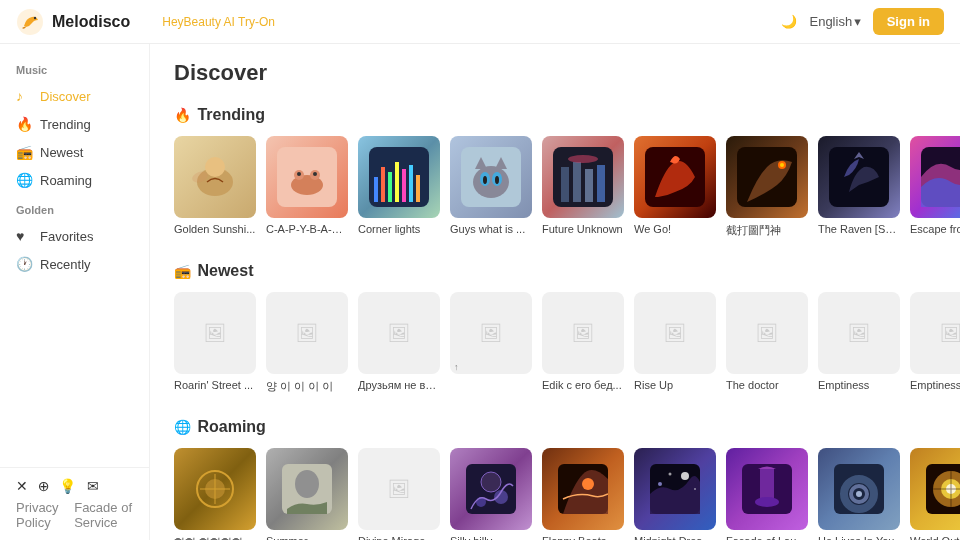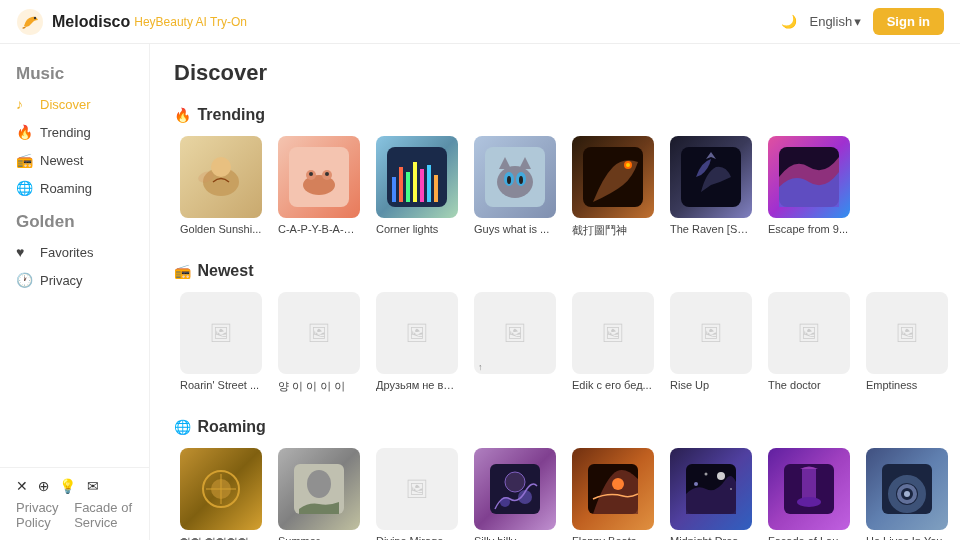--- a/index.html
+++ b/index.html
@@ -6,44 +6,44 @@
     body { font-family: -apple-system, BlinkMacSystemFont, 'Segoe UI', sans-serif; background: #fff; color: #333; font-size: 13px; }
 
     
     .app { display: flex; flex-direction: column; height: 540px; width: 960px; overflow: hidden; }
     .header { display: flex; align-items: center; padding: 0 16px; height: 44px; border-bottom: 1px solid #eee; flex-shrink: 0; }
     .body { display: flex; flex: 1; overflow: hidden; }
     .sidebar { width: 150px; flex-shrink: 0; padding: 16px 0; border-right: 1px solid #f0f0f0; overflow-y: auto; }
     .main { flex: 1; overflow-y: auto; padding: 16px 24px; }
 
     
-    .logo { display: flex; align-items: center; gap: 8px; margin-right: 4px; }
+    .logo { display: flex; align-items: center; gap: 8px; margin-right: 32px; }
     .logo-icon { width: 28px; height: 28px; }
     .logo-text { font-weight: 700; font-size: 16px; color: #222; }
     .header-tag { color: #f0b429; font-size: 12px; font-weight: 400; flex: 1; }
     .header-right { display: flex; align-items: center; gap: 12px; }
     .lang-btn { background: none; border: none; cursor: pointer; font-size: 13px; color: #555; display: flex; align-items: center; gap: 2px; }
     .sign-in-btn { background: #f0b429; color: #fff; border: none; border-radius: 6px; padding: 6px 14px; font-size: 13px; font-weight: 600; cursor: pointer; }
 
     
-    .sidebar-section-title { font-size: 17px; font-weight: 700; color: #888; text-transform: none; padding: 0 16px 6px; margin-top: 4px; }
+    .sidebar-section-title { font-size: 11px; font-weight: 700; color: #888; text-transform: none; padding: 0 16px 6px; margin-top: 4px; }
     .sidebar-item { display: flex; align-items: center; gap: 8px; padding: 6px 16px; cursor: pointer; color: #444; font-size: 13px; border-radius: 0; }
     .sidebar-item.active { color: #f0b429; }
     .sidebar-item .icon { font-size: 14px; width: 16px; }
     .sidebar-divider { margin: 10px 0 4px; }
 
     
     .page-title { font-size: 22px; font-weight: 700; margin-bottom: 20px; }
     .section { margin-bottom: 24px; }
     .section-title { font-size: 16px; font-weight: 700; margin-bottom: 12px; display: flex; align-items: center; gap: 6px; }
     .section-title .sec-icon { font-size: 14px; }
 
     
     .grid { display: flex; gap: 10px; flex-wrap: nowrap; overflow-x: visible; }
-    .card { flex-shrink: 0; width: 82px; cursor: pointer; margin-left: 6px; }
+    .card { flex-shrink: 0; width: 82px; cursor: pointer; }
     .card-thumb { width: 82px; height: 82px; border-radius: 8px; background: #e0e0e0; overflow: hidden; display: flex; align-items: center; justify-content: center; font-size: 10px; color: #aaa; }
     .card-label { font-size: 11px; color: #444; margin-top: 5px; white-space: nowrap; overflow: hidden; text-overflow: ellipsis; max-width: 82px; }
 
     
     .thumb-1 { background: linear-gradient(135deg, #e8d5a3, #c9a96e); }
     .thumb-2 { background: linear-gradient(135deg, #f4c4b0, #e87a5a); }
     .thumb-3 { background: linear-gradient(135deg, #89c4e1, #5b8fa8, #a8d5b5); }
     .thumb-4 { background: linear-gradient(135deg, #b0c4de, #8090b0); }
     .thumb-5 { background: linear-gradient(135deg, #d4a0a0, #c06060, #a0c0d0); }
     .thumb-6 { background: linear-gradient(135deg, #e07030, #c04010, #400000); }
@@ -117,21 +117,21 @@
 
       <div class="sidebar-divider"></div>
       <div class="sidebar-section-title">Golden</div>
 
       <div class="sidebar-item">
         <span class="icon">♥</span>
         <span>Favorites</span>
       </div>
       <div class="sidebar-item">
         <span class="icon">🕐</span>
-        <span>Privacy</span>
+        <span>Recently</span>
       </div>
 
       <div style="position: absolute; bottom: 0; left: 0; width: 150px; padding: 10px 16px; border-top: 1px solid #f0f0f0;">
         <div style="display:flex; gap:10px; margin-bottom:6px;">
           <span style="cursor:pointer; font-size:14px;">✕</span>
           <span style="cursor:pointer; font-size:14px;">⊕</span>
           <span style="cursor:pointer; font-size:14px;">💡</span>
           <span style="cursor:pointer; font-size:14px;">✉</span>
         </div>
         <div style="display:flex; gap:12px;">
@@ -199,20 +199,43 @@
                 <polygon points="34,22 40,10 46,22" fill="#888898"></polygon>
                 <ellipse cx="24" cy="32" rx="5" ry="7" fill="#44aadd"></ellipse>
                 <ellipse cx="36" cy="32" rx="5" ry="7" fill="#44aadd"></ellipse>
                 <ellipse cx="24" cy="33" rx="2" ry="4" fill="#222"></ellipse>
                 <ellipse cx="36" cy="33" rx="2" ry="4" fill="#222"></ellipse>
               </svg>
             </div>
             <div class="card-label">Guys what is ...</div>
           </div>
           <div class="card">
+            <div class="card-thumb thumb-5">
+              <svg width="60" height="60" viewBox="0 0 60 60">
+                <rect width="60" height="60" fill="#1a1a2a" rx="8"></rect>
+                <rect x="8" y="20" width="8" height="35" fill="#405070"></rect>
+                <rect x="20" y="15" width="8" height="40" fill="#506080"></rect>
+                <rect x="32" y="22" width="8" height="33" fill="#607090"></rect>
+                <rect x="44" y="18" width="8" height="37" fill="#4060a0"></rect>
+                <ellipse cx="30" cy="12" rx="15" ry="4" fill="#c04060" opacity="0.6"></ellipse>
+              </svg>
+            </div>
+            <div class="card-label">Future Unknown</div>
+          </div>
+          <div class="card">
+            <div class="card-thumb thumb-6">
+              <svg width="60" height="60" viewBox="0 0 60 60">
+                <rect width="60" height="60" fill="#300000" rx="8"></rect>
+                <path d="M10 50 Q20 20 30 15 Q40 10 50 30 Q45 40 30 45 Q20 50 10 50Z" fill="#c03010" opacity="0.9"></path>
+                <path d="M25 15 Q30 5 35 12 Q32 18 28 16Z" fill="#ff6030"></path>
+              </svg>
+            </div>
+            <div class="card-label">We Go!</div>
+          </div>
+          <div class="card">
             <div class="card-thumb thumb-7">
               <svg width="60" height="60" viewBox="0 0 60 60">
                 <rect width="60" height="60" fill="#1a0a00" rx="8"></rect>
                 <path d="M10 55 Q20 30 30 20 Q40 10 55 15 Q50 30 40 38 Q30 46 10 55Z" fill="#6a3a1a"></path>
                 <circle cx="45" cy="18" r="4" fill="#ff6a00"></circle>
                 <circle cx="45" cy="18" r="2" fill="#ffcc00"></circle>
               </svg>
             </div>
             <div class="card-label">截打圖鬥神</div>
           </div>

